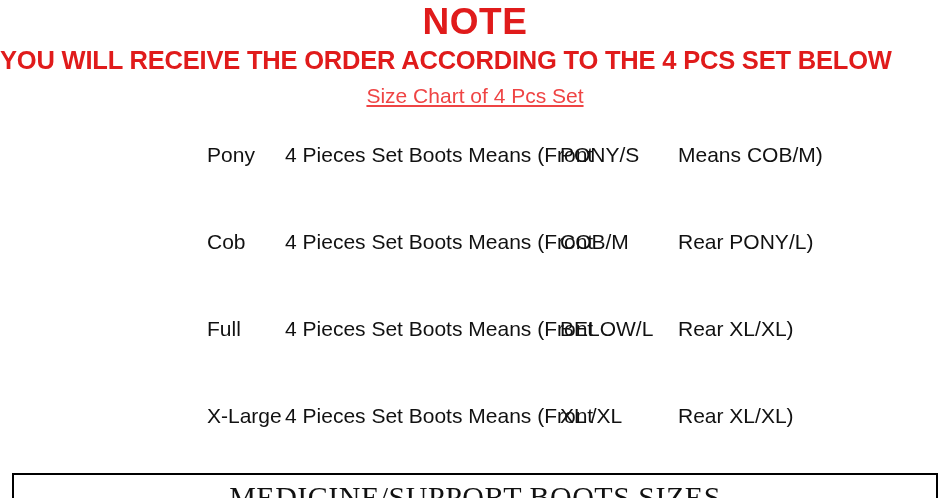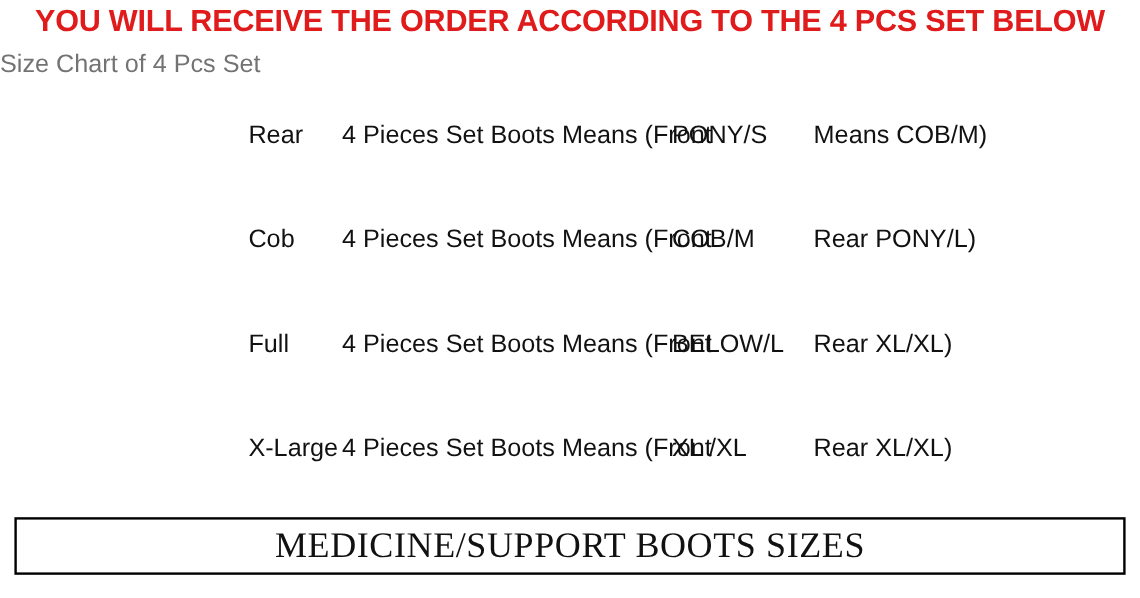--- a/index.html
+++ b/index.html
@@ -23,33 +23,34 @@
   .note-title {
     text-align: center;
     color: #e01b1b;
     font-weight: bold;
     font-size: 37px;
     line-height: 40px;
     letter-spacing: 0.5px;
     margin-top: 2px;
   }
   .note-sub {
-    text-align: center;
     color: #e01b1b;
     font-weight: bold;
     font-size: 25.5px;
     line-height: 30px;
     letter-spacing: -0.2px;
     margin-top: 3px;
   }
   .size-chart-caption {
+    text-align: center;
     font-size: 21px;
     line-height: 26px;
     margin-top: 8px;
-    color: #737373;
+    color: #ef4444;
+    text-decoration: underline;
   }
   .set-list {
     margin-top: 2px;
     padding-left: 172px;
   }
   .set-row {
     font-size: 21px;
     line-height: 29px;
     white-space: pre;
     color: #111;
@@ -82,27 +83,28 @@
     font-size: 30px;
     letter-spacing: 0.5px;
     color: #111;
   }
 </style>
 </head>
 <body>
 
 <div class="page">
 
+  <div class="note-title">NOTE</div>
   <div class="note-sub">YOU WILL RECEIVE THE ORDER ACCORDING TO THE 4 PCS SET BELOW</div>
 
   <div class="size-chart-caption">Size Chart of 4 Pcs Set</div>
 
   <div class="set-list">
     <div class="set-row">
-      <span class="c-size">Rear</span><span class="c-means">4 Pieces Set Boots Means (Front</span><span class="c-front">PONY/S</span><span class="c-rear">Means COB/M)</span>
+      <span class="c-size">Pony</span><span class="c-means">4 Pieces Set Boots Means (Front</span><span class="c-front">PONY/S</span><span class="c-rear">Means COB/M)</span>
     </div>
     <div class="set-row">
       <span class="c-size">Cob</span><span class="c-means">4 Pieces Set Boots Means (Front</span><span class="c-front">COB/M</span><span class="c-rear">Rear PONY/L)</span>
     </div>
     <div class="set-row">
       <span class="c-size">Full</span><span class="c-means">4 Pieces Set Boots Means (Front</span><span class="c-front">BELOW/L</span><span class="c-rear">Rear XL/XL)</span>
     </div>
     <div class="set-row">
       <span class="c-size">X-Large</span><span class="c-means">4 Pieces Set Boots Means (Front</span><span class="c-front">XL /XL</span><span class="c-rear">Rear XL/XL)</span>
     </div>

